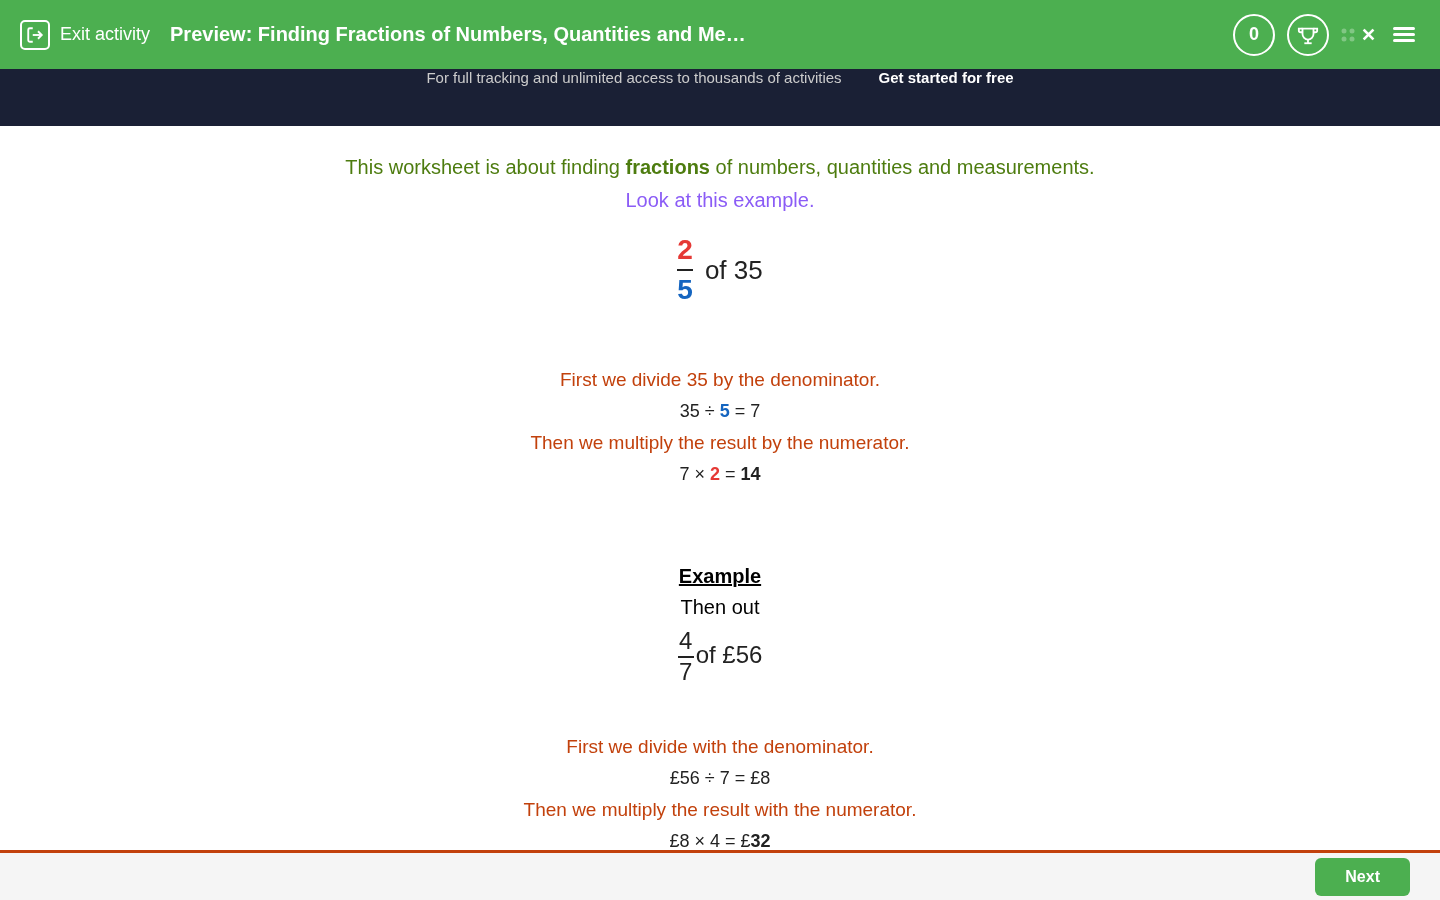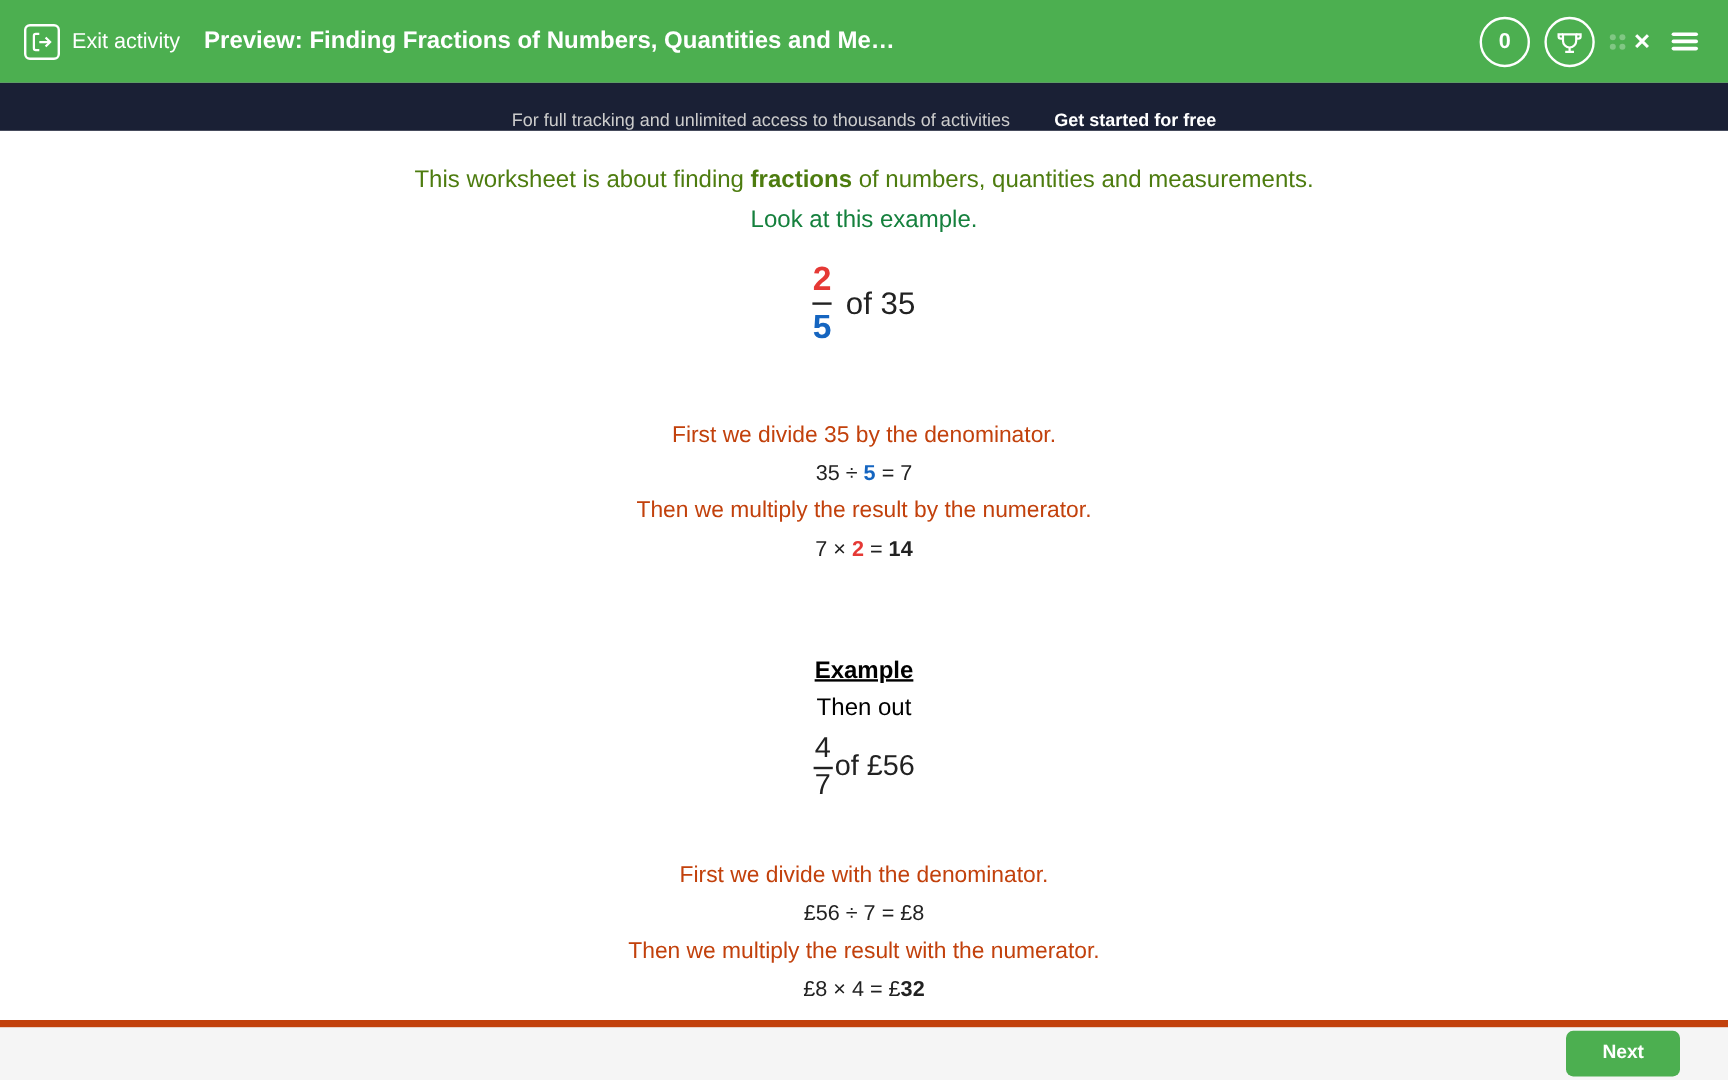--- a/index.html
+++ b/index.html
@@ -86,23 +86,23 @@
       display: block;
       width: 22px;
       height: 3px;
       background: #fff;
       border-radius: 2px;
     }
 
     
     .banner {
       background: #1a2035;
-      height: 40px;
-      display: flex;
-      align-items: flex-end;
+      height: 57px;
+      display: flex;
+      align-items: flex-start;
       justify-content: center;
       color: #ccc;
       font-size: 15px;
       gap: 37px;
     }
     .banner strong {
       color: #fff;
       font-weight: bold;
     }
 
@@ -117,21 +117,21 @@
     .intro-text {
       font-size: 20px;
       color: #4d7c0f;
       margin-bottom: 10px;
     }
     .intro-text strong {
       font-weight: bold;
     }
     .look-text {
       font-size: 20px;
-      color: #15803d;
+      color: #8b5cf6;
       margin-bottom: 20px;
     }
 
     
     .fraction-example {
       display: inline-flex;
       align-items: center;
       gap: 12px;
       margin-bottom: 30px;
       font-size: 26px;
@@ -196,25 +196,25 @@
       margin-bottom: 20px;
     }
 
     .bottom-bar {
       position: fixed;
       bottom: 0;
       left: 0;
       right: 0;
       height: 50px;
       background: #f5f5f5;
-      border-top: 6px solid #c2410c;
+      border-top: 3px solid #c2410c;
       display: flex;
       align-items: center;
       justify-content: flex-end;
-      padding: 0 40px;
+      padding: 0 30px;
     }
     .next-btn {
       background: #4caf50;
       color: #fff;
       border: none;
       border-radius: 6px;
       padding: 10px 30px;
       font-size: 16px;
       font-weight: bold;
       cursor: pointer;

